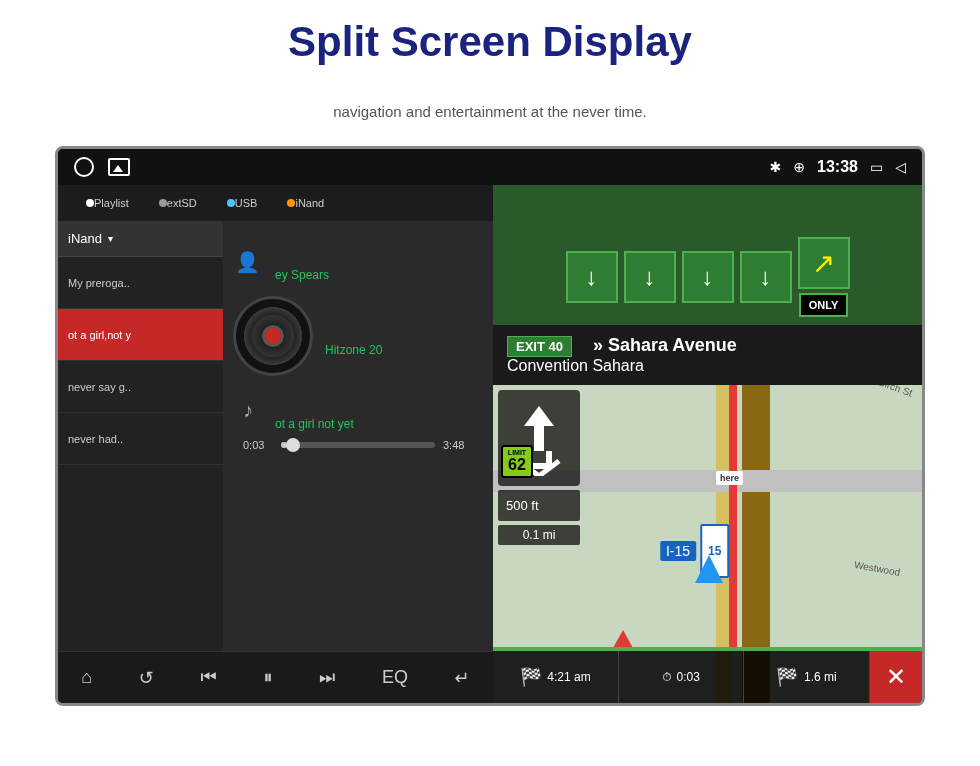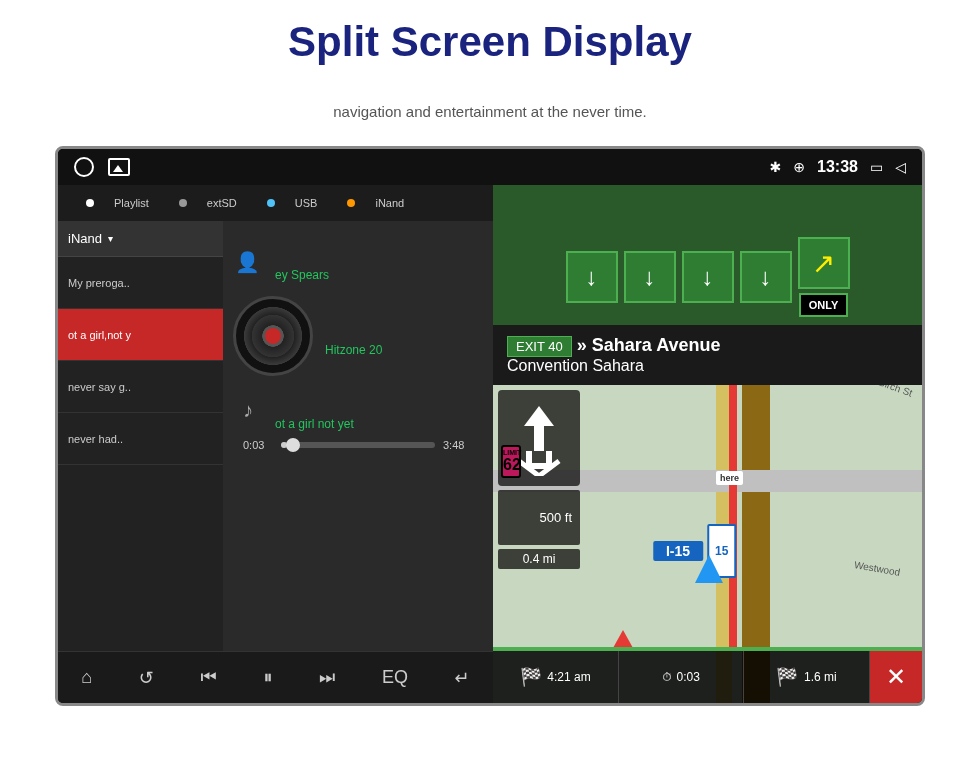--- a/index.html
+++ b/index.html
@@ -132,21 +132,21 @@
       height: 36px;
       display: flex;
       align-items: center;
       padding: 0 10px;
       gap: 12px;
     }
 
     .source-item {
       display: flex;
       align-items: center;
-      gap: 20px;
+      gap: 0;
       font-size: 11px;
       color: #ccc;
       padding-left: 18px;
     }
 
     .source-dot {
       width: 8px;
       height: 8px;
       border-radius: 50%;
     }
@@ -444,23 +444,23 @@
       padding: 10px 14px;
       z-index: 5;
     }
 
     .exit-number {
       display: inline-block;
       background: #2e7d32;
       color: #fff;
       padding: 2px 8px;
       font-size: 13px;
-      font-weight: normal;
+      font-weight: bold;
       border: 1px solid #4caf50;
-      margin-right: 0;
+      margin-right: 16px;
     }
 
     .exit-text {
       font-size: 18px;
       font-weight: bold;
     }
 
     .exit-sub {
       font-size: 16px;
     }
@@ -484,23 +484,23 @@
 
     
     .turn-arrow-svg {
       width: 70px;
       height: 80px;
     }
 
     .distance-box {
       background: rgba(0,0,0,0.7);
       color: #fff;
-      padding: 20px 8px;
+      padding: 8px 8px;
       font-size: 13px;
-      text-align: right;
+      text-align: left;
       border-radius: 2px;
     }
 
     
     .nav-car {
       position: absolute;
       bottom: 120px;
       left: 47%;
       z-index: 6;
     }
@@ -609,23 +609,23 @@
       transform: translateX(-50%);
       display: flex;
       align-items: center;
       gap: 4px;
       z-index: 6;
     }
 
     .i15-text {
       color: #fff;
       font-size: 14px;
-      font-weight: bold;
+      font-weight: normal;
       background: #1565c0;
-      padding: 2px 13px;
+      padding: 2px 6px;
       border-radius: 2px;
     }
 
     .i15-shield-num {
       background: #fff;
       color: #1565c0;
       font-size: 12px;
       font-weight: bold;
       padding: 18px 6px;
       border-radius: 2px;
@@ -634,24 +634,24 @@
 
     
     .speed-limit-sign {
       position: absolute;
       top: 260px;
       left: 8px;
       z-index: 5;
     }
 
     .speed-limit-box {
-      background: #be185d;
+      background: #84cc16;
       border: 2px solid #000;
       border-radius: 3px;
-      width: 20px;
+      width: 32px;
       text-align: center;
       padding: 2px 0;
     }
 
     .speed-limit-label {
       font-size: 7px;
       font-weight: bold;
     }
 
     .speed-limit-num {
@@ -857,21 +857,21 @@
 
                 <path d="M35 10 L20 30 L30 30 L30 55 L40 55 L40 30 L50 30 Z" fill="white" stroke="none"></path>
                 <path d="M25 55 L25 70 L45 70 L45 55" fill="none" stroke="white" stroke-width="6"></path>
                 <path d="M15 65 L35 80 L55 65" fill="none" stroke="white" stroke-width="5"></path>
               </svg>
             </div>
             <div class="distance-box">
               <span>500 ft</span>
             </div>
             <div class="distance-0-2">
-              <span>0.4 mi</span>
+              <span>0.1 mi</span>
             </div>
           </div>
 
           <div class="speed-limit-sign">
             <div class="speed-limit-box">
               <div class="speed-limit-label">LIMIT</div>
               <div class="speed-limit-num">62</div>
             </div>
           </div>
 

